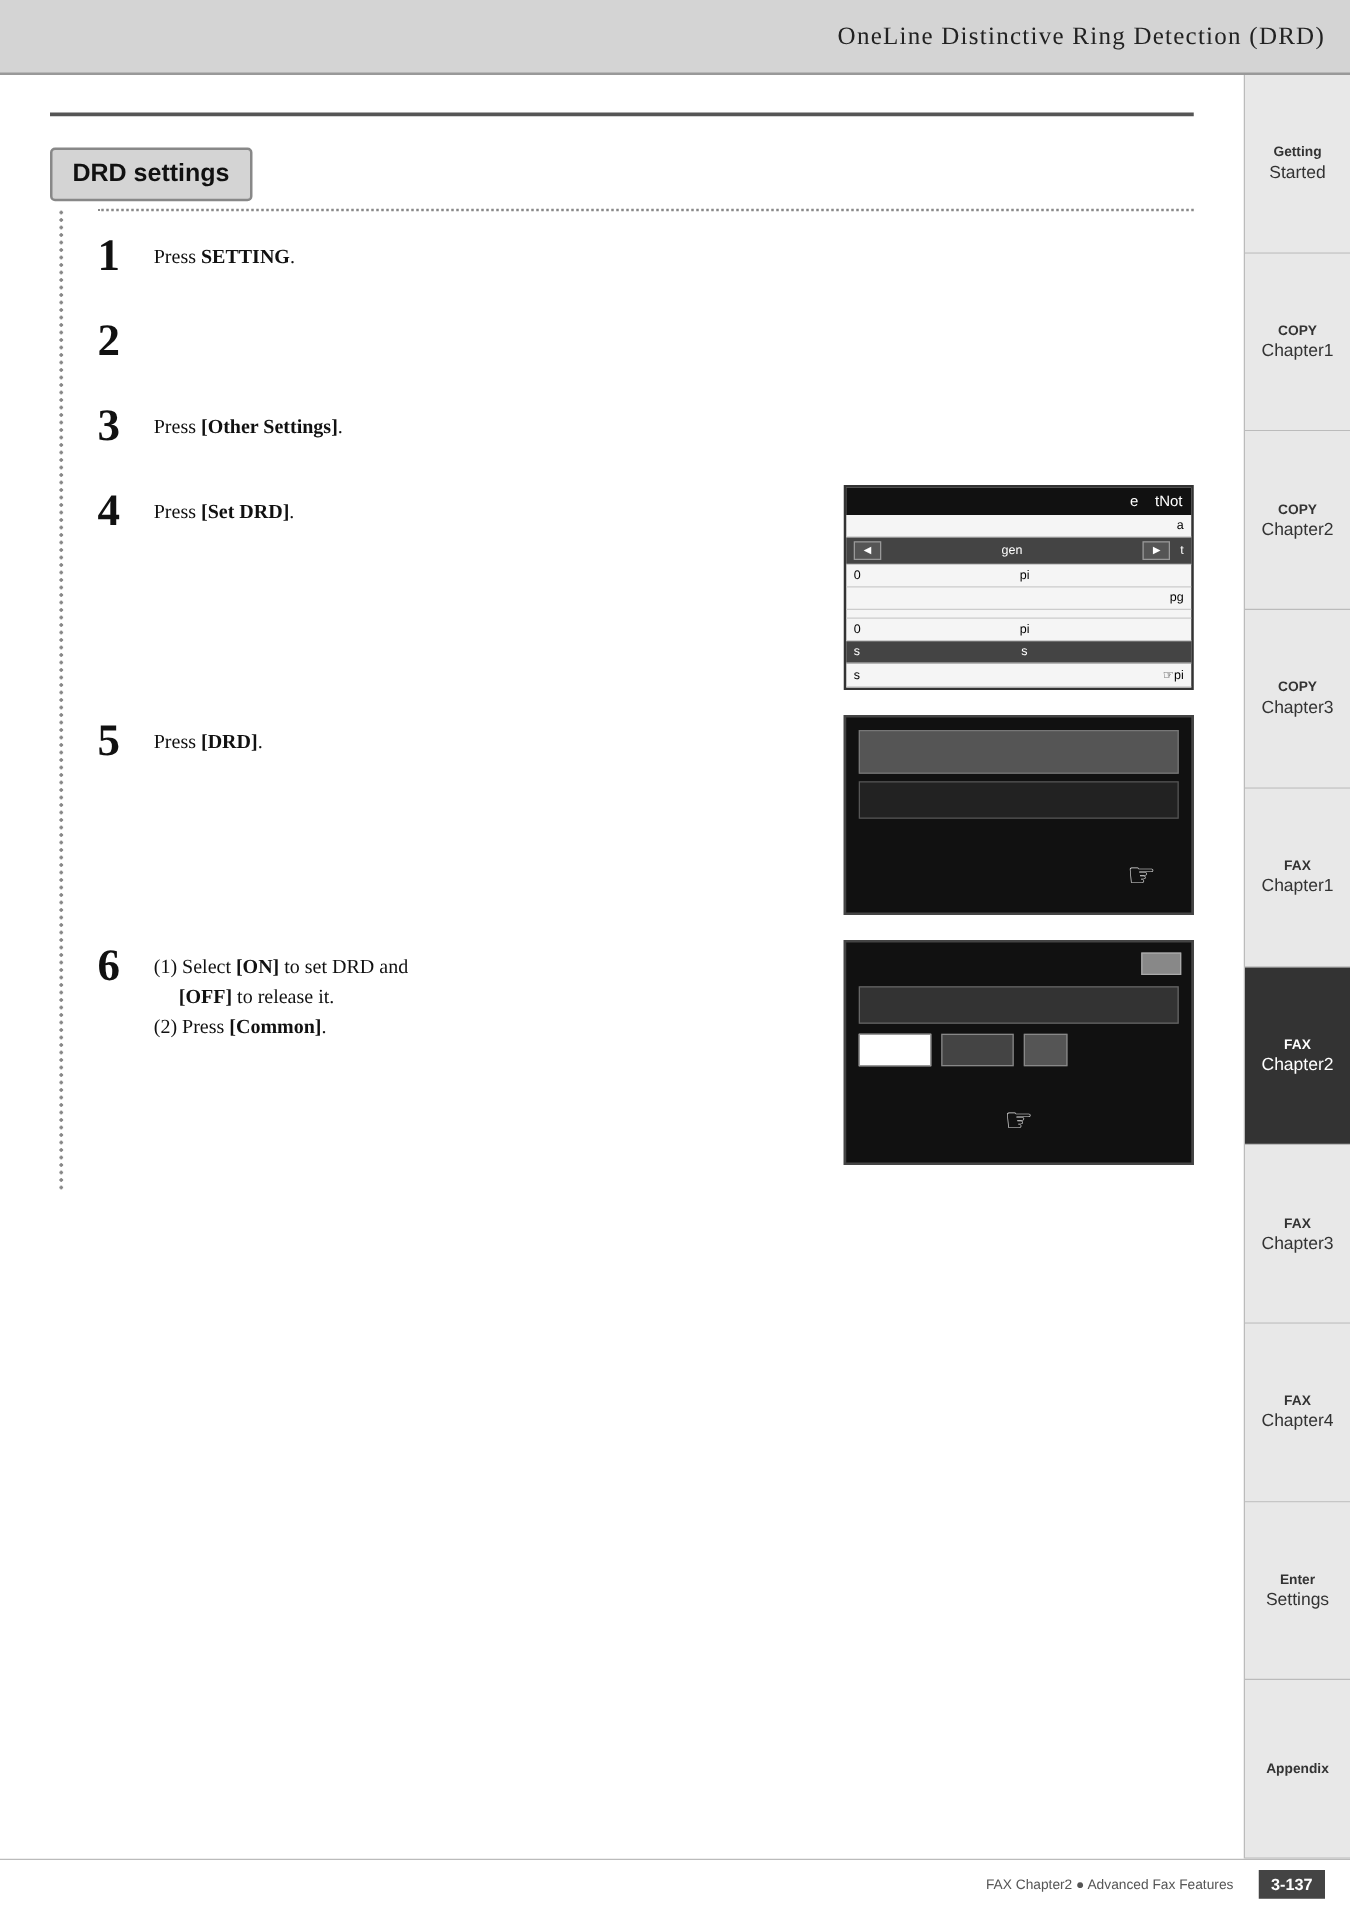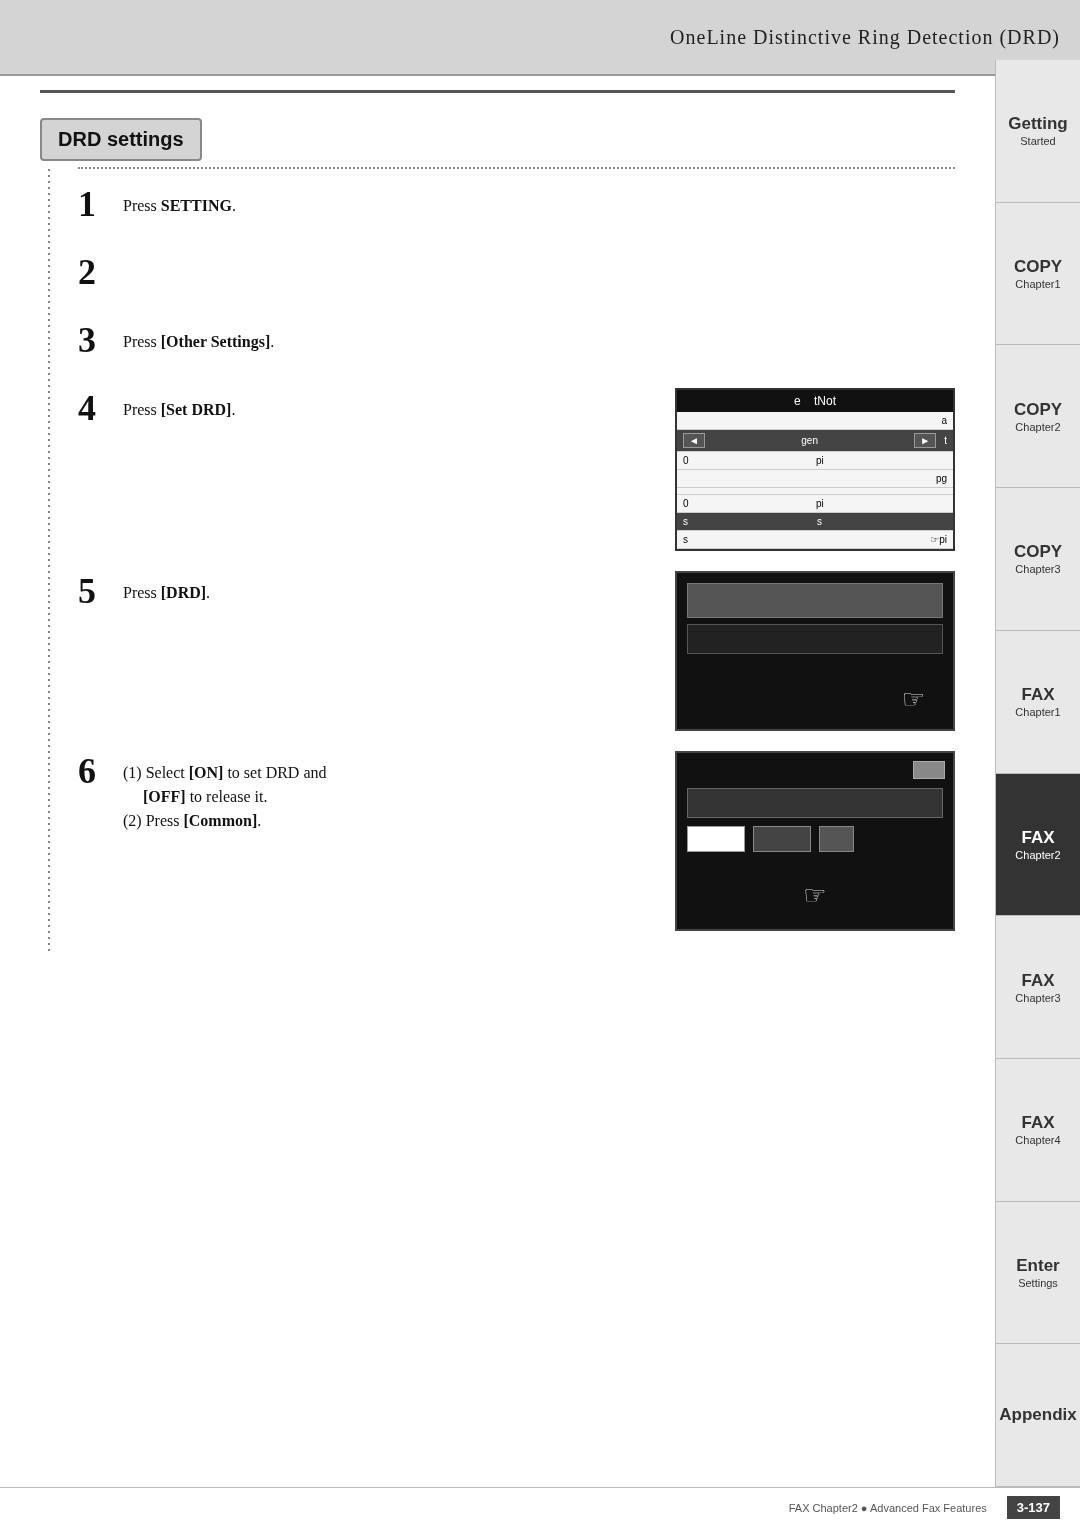--- a/index.html
+++ b/index.html
@@ -15,21 +15,21 @@
     .page {
       width: 1080px;
       height: 1527px;
       background: white;
       position: relative;
     }
 
     
     .top-header {
       background: #d4d4d4;
-      height: 76px;
+      height: 60px;
       display: flex;
       align-items: center;
       justify-content: flex-end;
       padding-right: 20px;
       border-bottom: 2px solid #999;
     }
 
     .header-title {
       font-size: 20px;
       color: #222;
@@ -64,27 +64,27 @@
       padding: 4px;
       cursor: pointer;
     }
 
     .sidebar-item.active {
       background: #333;
       color: white;
     }
 
     .sidebar-item .main-label {
-      font-size: 17px;
+      font-size: 11px;
       font-weight: bold;
       display: block;
     }
 
     .sidebar-item .sub-label {
-      font-size: 11px;
+      font-size: 14px;
       display: block;
       margin-top: 1px;
     }
 
     
     .main-content {
       position: absolute;
       left: 0;
       top: 60px;
       right: 85px;
@@ -181,23 +181,23 @@
     .screen-mockup {
       border: 2px solid #333;
       background: #f5f5f5;
       font-family: sans-serif;
       font-size: 11px;
     }
 
     .screen-title-bar {
       background: #111;
       color: white;
-      padding: 4px 21px;
-      display: flex;
-      justify-content: center;
+      padding: 4px 7px;
+      display: flex;
+      justify-content: flex-end;
       align-items: center;
     }
 
     .screen-title-text {
       font-size: 12px;
     }
 
     .screen-row {
       display: flex;
       align-items: center;

